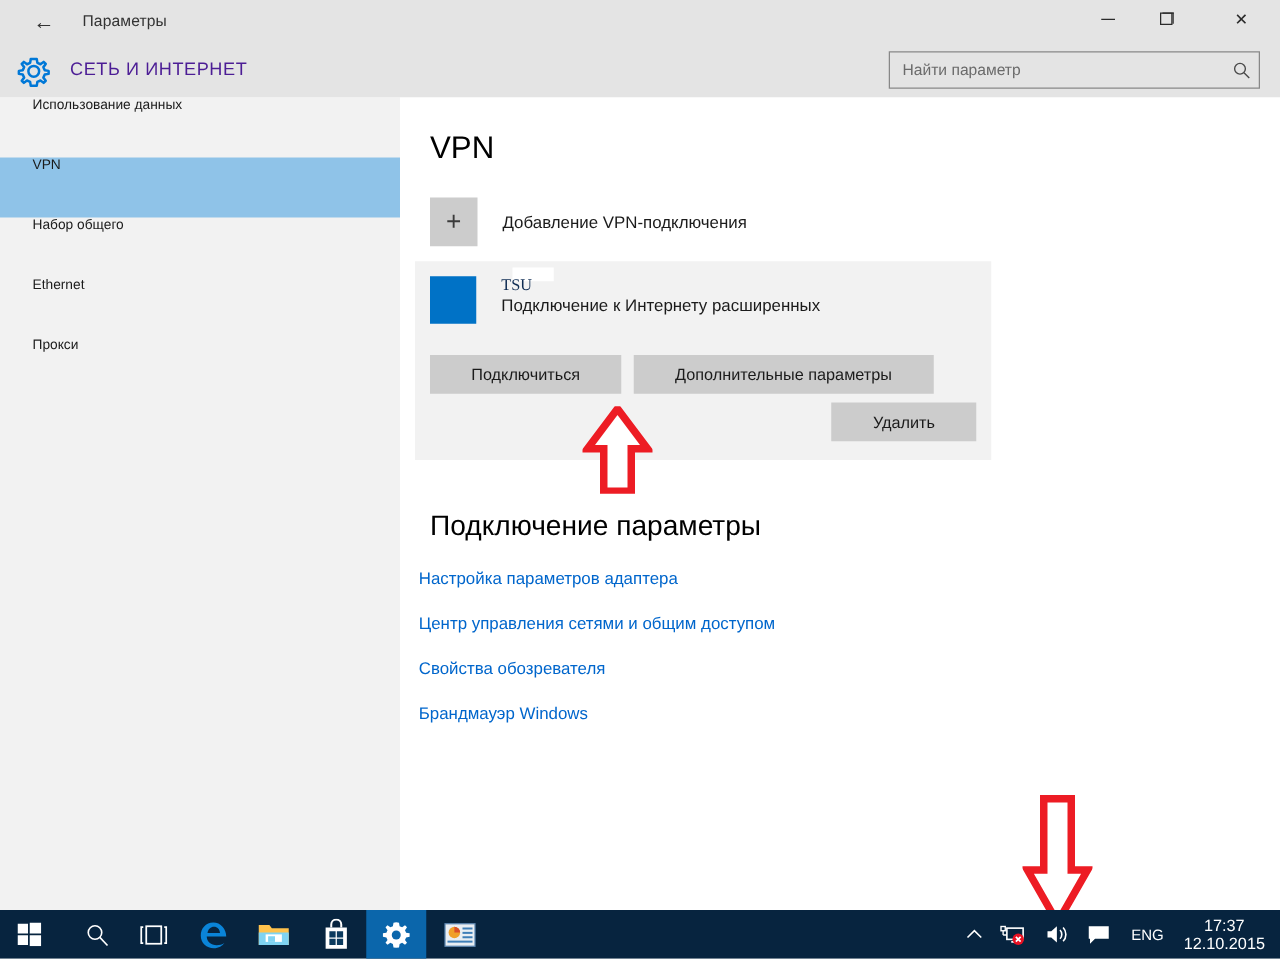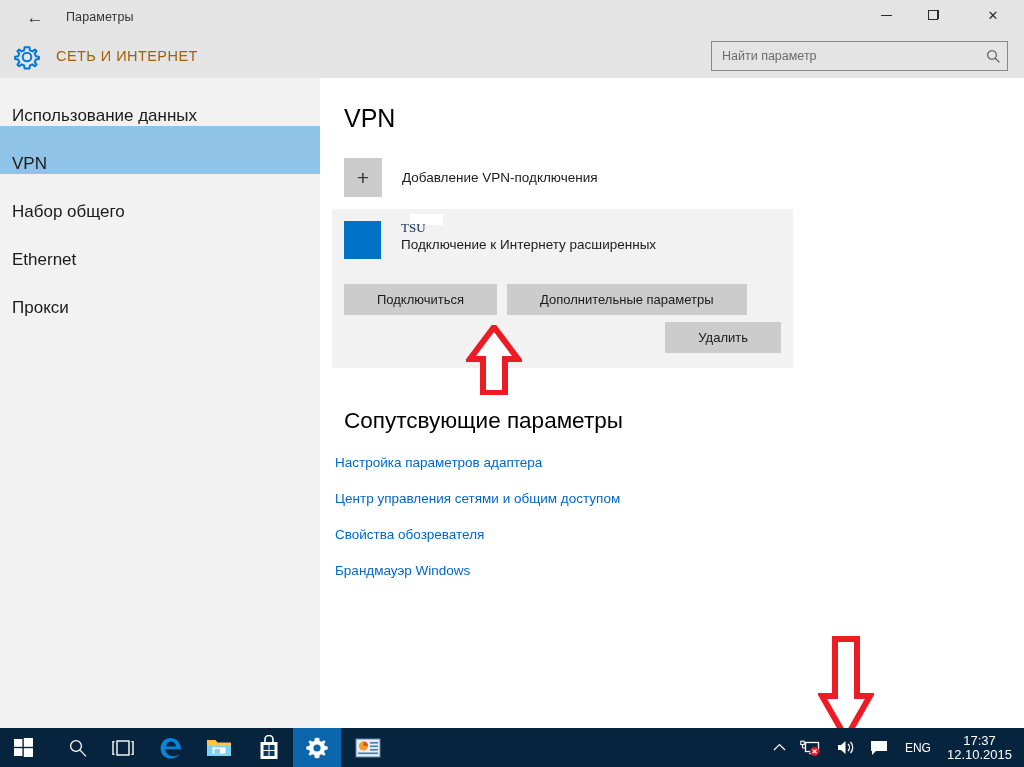--- a/index.html
+++ b/index.html
@@ -47,21 +47,21 @@
   
   .headerbar {
     position: absolute; left: 0; top: 36px; width: 1024px; height: 42px;
     background: #e4e4e4;
   }
   .gear-icon-header {
     position: absolute; left: 10px; top: 4px; width: 34px; height: 34px;
   }
   .cat-title {
     position: absolute; left: 56px; top: 12px;
-    font-size: 14.5px; color: #a16207; letter-spacing: .45px;
+    font-size: 14.5px; color: #4c1d95; letter-spacing: .45px;
   }
   .search-wrap {
     position: absolute; right: 16px; top: 5px; width: 297px; height: 30px;
     background: #e4e4e4; border: 1px solid #888; display: flex; align-items: center;
   }
   .search-wrap input {
     flex: 1; border: none; outline: none; background: transparent;
     font-family: "Liberation Sans", sans-serif; font-size: 12.5px;
     color: #333; padding: 0 8px 0 10px;
   }
@@ -70,22 +70,22 @@
     width: 28px; height: 28px; display:flex; align-items:center; justify-content:center;
     cursor: pointer;
   }
 
   
   .sidebar {
     position: absolute; left: 0; top: 78px; width: 320px; height: 650px;
     background: #f2f2f2;
   }
   .side-item {
-    height: 48px; display: flex; align-items: flex-end;
-    padding-left: 12px; font-size: 17px; color: #1b1b1b; cursor: pointer;
+    height: 48px; display: flex; align-items: flex-start;
+    padding-left: 26px; font-size: 11px; color: #1b1b1b; cursor: pointer;
   }
   .side-item.selected { background: #8fc3e8; }
 
   
   .content {
     position: absolute; left: 320px; top: 78px; width: 704px; height: 650px;
     background: #ffffff; overflow: hidden;
   }
   .page-title {
     position: absolute; left: 24px; top: 26px;
@@ -259,21 +259,21 @@
 
       <div class="vpn-btn-row1">
         <button class="btn">Подключиться</button>
         <button class="btn">Дополнительные параметры</button>
       </div>
       <div class="vpn-btn-row2">
         <button class="btn">Удалить</button>
       </div>
     </div>
 
-    <div class="related-title">Сопутсвующие параметры</div>
+    <div class="related-title">Подключение параметры</div>
 
     <div class="links">
       <a class="link-row">Настройка параметров адаптера</a>
       <a class="link-row">Центр управления сетями и общим доступом</a>
       <a class="link-row">Свойства обозревателя</a>
       <a class="link-row">Брандмауэр Windows</a>
     </div>
   </div>
 
   <svg class="arrow-up-ann" viewBox="0 0 56 70">

